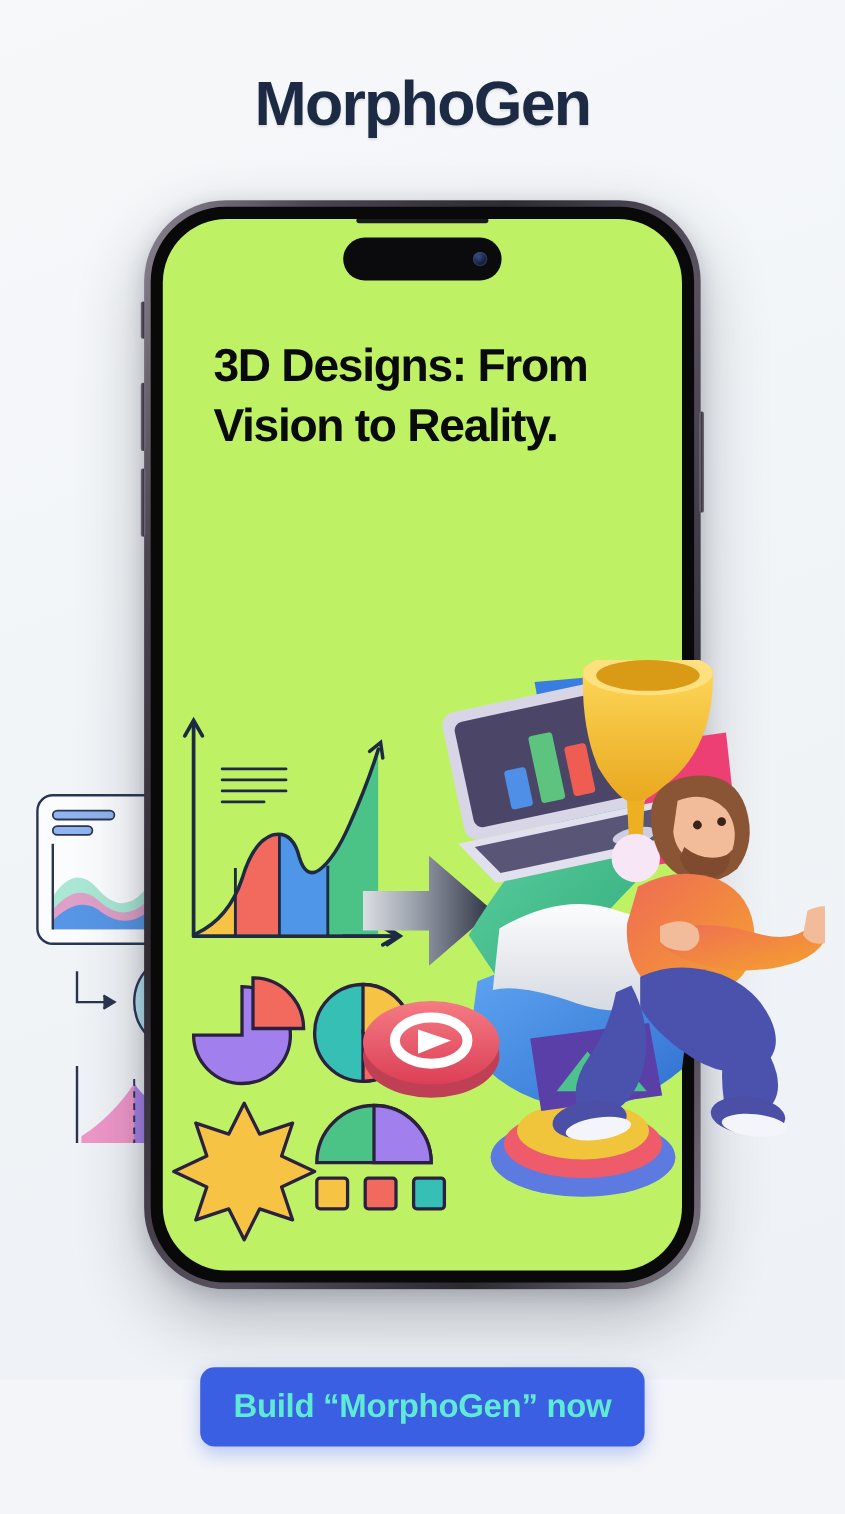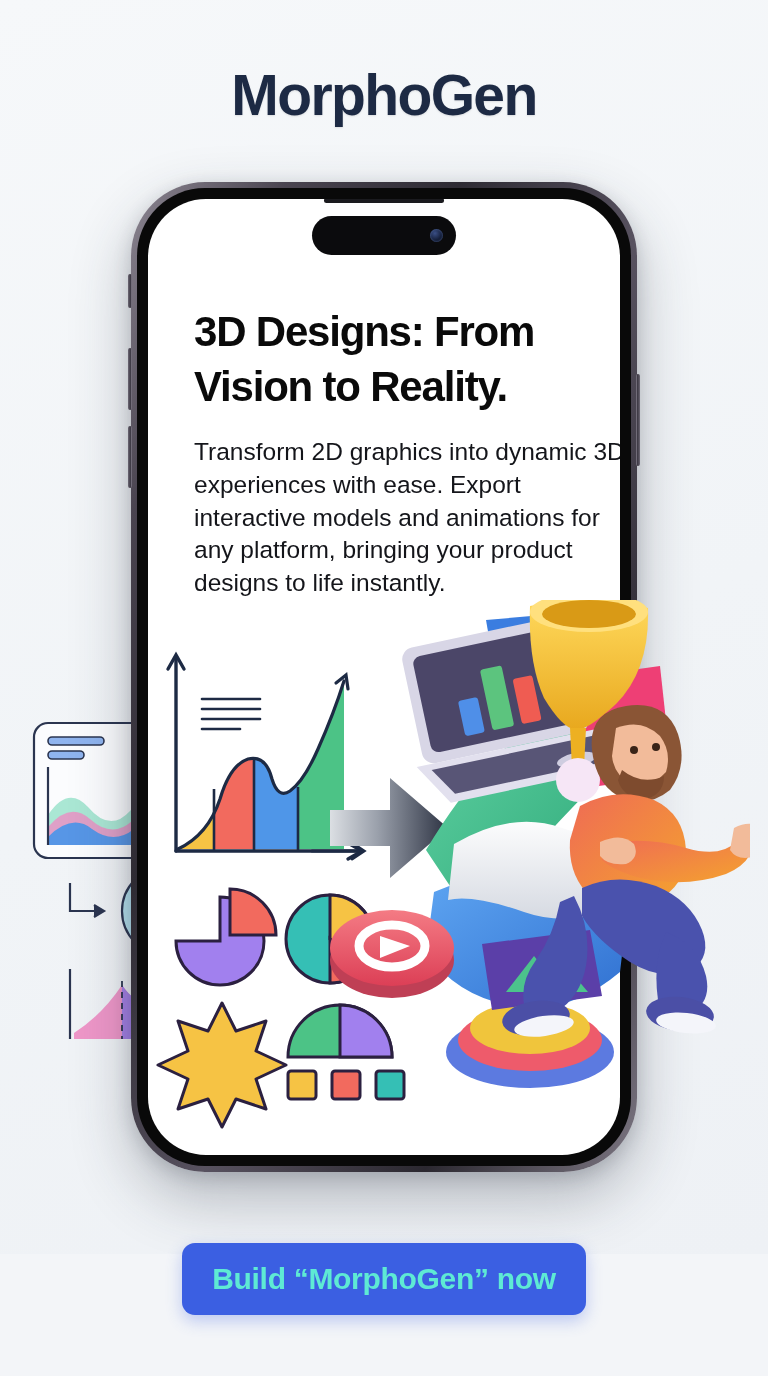--- a/index.html
+++ b/index.html
@@ -41,21 +41,21 @@
   .phone-inner {
     width: 100%; height: 100%;
     border-radius: 68px;
     background: #090909;
     padding: 11px;
   }
   .screen {
     position: relative;
     width: 100%; height: 100%;
     border-radius: 58px;
-    background: #ffffff;
+    background: #bef264;
     overflow: hidden;
   }
   .island {
     position: absolute; top: 17px; left: 50%; transform: translateX(-50%);
     width: 144px; height: 39px; border-radius: 22px;
     background: #0b0b0d;
     display: flex; align-items: center; justify-content: flex-end;
     padding-right: 13px;
   }
   .island-cam {
@@ -160,21 +160,20 @@
 
     <div class="phone-inner">
       <div class="screen">
 
         <div class="speaker"></div>
         <div class="island">
           <div class="island-cam"></div>
         </div>
 
         <h1 class="headline">3D Designs: From Vision to Reality.</h1>
-        <p class="body-copy">Transform 2D graphics into dynamic 3D experiences with ease. Export interactive models and animations for any platform, bringing your product designs to life instantly.</p>
 
         <div class="illus">
           <svg width="484" height="560" viewBox="0 0 484 560">
 
             <g>
 
               <g stroke="#1d2a44" stroke-width="3.4" fill="none" stroke-linecap="round">
                 <path d="M28 212 L28 18"></path>
                 <path d="M20 30 L28 16 L36 30"></path>
                 <path d="M28 212 L212 212"></path>

